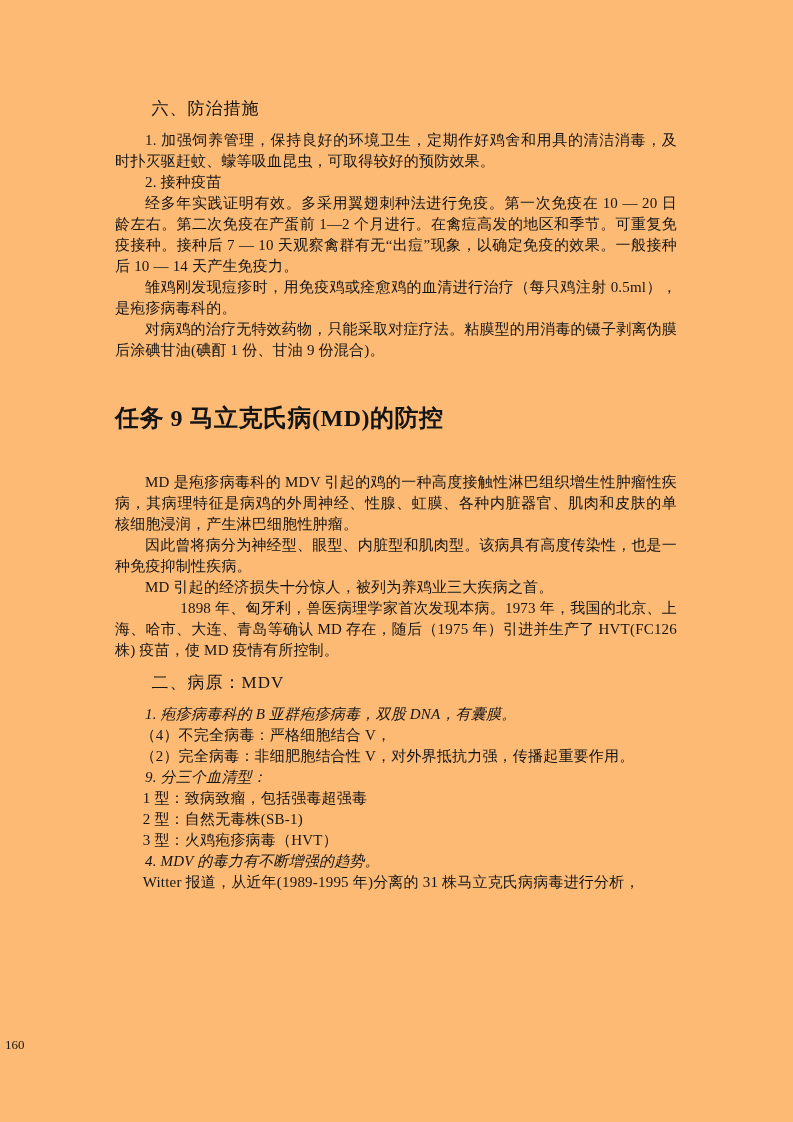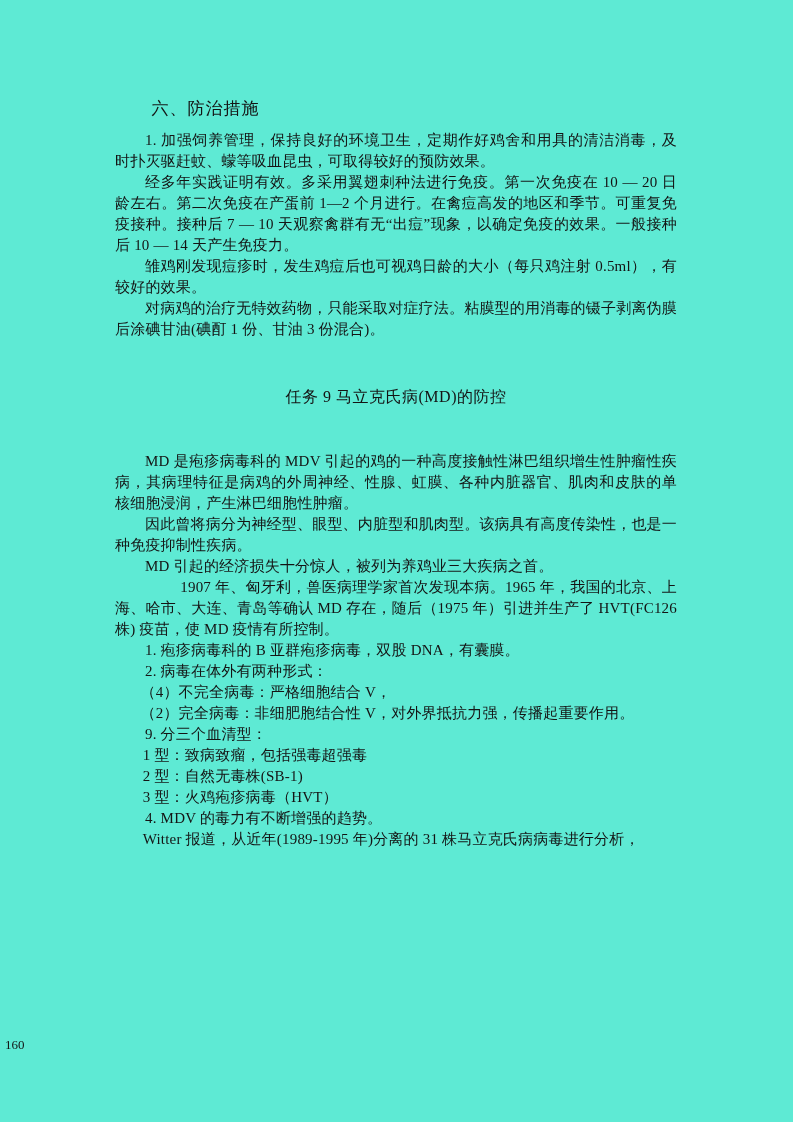--- a/index.html
+++ b/index.html
@@ -4,21 +4,21 @@
 <style>
   html, body {
     margin: 0;
     padding: 0;
     background: #ffffff;
   }
   .page {
     position: relative;
     width: 793px;
     height: 1122px;
-    background: #5eead4;
+    background: #fdba74;
     color: #141414;
     font-family: "Liberation Serif", "DejaVu Serif", serif;
     overflow: hidden;
   }
   .content {
     position: absolute;
     left: 115px;
     top: 97px;
     width: 562px;
     font-size: 15px;
@@ -32,35 +32,34 @@
     line-height: 24px;
     margin: 10px 0 9px 0;
     text-indent: 2.15em;
     text-align: left;
     letter-spacing: 1px;
   }
   h2.sec-heading.first {
     margin-top: 0;
   }
   h1.doc-title {
-    font-size: 16px;
-    font-weight: normal;
+    font-size: 24px;
+    font-weight: bold;
     line-height: 26px;
-    text-align: center;
     text-indent: 0;
     margin: 44px 0 41px 0;
     letter-spacing: 0.5px;
   }
   p {
     margin: 0;
     padding: 0;
   }
   .para       { text-indent: 2em; }
   .para-deep  { text-indent: 4.35em; }
-  .li         { text-indent: 2em; }
+  .li         { text-indent: 2em; font-style: italic; }
   .li-paren   { text-indent: 1.7em; }
   .li-type    { text-indent: 1.85em; }
   .page-number {
     position: absolute;
     left: 5px;
     top: 1037px;
     width: 100%;
     text-align: left;
     font-size: 13px;
     line-height: 16px;
@@ -69,35 +68,36 @@
 </style>
 </head>
 <body>
 
 <div class="page">
   <div class="content">
 
     <h2 class="sec-heading first">六、防治措施</h2>
 
     <p class="para">1. 加强饲养管理，保持良好的环境卫生，定期作好鸡舍和用具的清洁消毒，及时扑灭驱赶蚊、蠓等吸血昆虫，可取得较好的预防效果。</p>
+    <p class="para">2. 接种疫苗</p>
     <p class="para">经多年实践证明有效。多采用翼翅刺种法进行免疫。第一次免疫在 10 — 20 日龄左右。第二次免疫在产蛋前 1—2 个月进行。在禽痘高发的地区和季节。可重复免疫接种。接种后 7 — 10 天观察禽群有无“出痘”现象，以确定免疫的效果。一般接种后 10 — 14 天产生免疫力。</p>
-    <p class="para">雏鸡刚发现痘疹时，发生鸡痘后也可视鸡日龄的大小（每只鸡注射 0.5ml），有较好的效果。</p>
-    <p class="para">对病鸡的治疗无特效药物，只能采取对症疗法。粘膜型的用消毒的镊子剥离伪膜后涂碘甘油(碘酊 1 份、甘油 3 份混合)。</p>
+    <p class="para">雏鸡刚发现痘疹时，用免疫鸡或痊愈鸡的血清进行治疗（每只鸡注射 0.5ml），是疱疹病毒科的。</p>
+    <p class="para">对病鸡的治疗无特效药物，只能采取对症疗法。粘膜型的用消毒的镊子剥离伪膜后涂碘甘油(碘酊 1 份、甘油 9 份混合)。</p>
 
     <h1 class="doc-title">任务 9 马立克氏病(MD)的防控</h1>
 
 
     <p class="para">MD 是疱疹病毒科的 MDV 引起的鸡的一种高度接触性淋巴组织增生性肿瘤性疾病，其病理特征是病鸡的外周神经、性腺、虹膜、各种内脏器官、肌肉和皮肤的单核细胞浸润，产生淋巴细胞性肿瘤。</p>
     <p class="para">因此曾将病分为神经型、眼型、内脏型和肌肉型。该病具有高度传染性，也是一种免疫抑制性疾病。</p>
     <p class="para">MD 引起的经济损失十分惊人，被列为养鸡业三大疾病之首。</p>
-    <p class="para-deep">1907 年、匈牙利，兽医病理学家首次发现本病。1965 年，我国的北京、上海、哈市、大连、青岛等确认 MD 存在，随后（1975 年）引进并生产了 HVT(FC126 株) 疫苗，使 MD 疫情有所控制。</p>
+    <p class="para-deep">1898 年、匈牙利，兽医病理学家首次发现本病。1973 年，我国的北京、上海、哈市、大连、青岛等确认 MD 存在，随后（1975 年）引进并生产了 HVT(FC126 株) 疫苗，使 MD 疫情有所控制。</p>
 
+    <h2 class="sec-heading">二、病原：MDV</h2>
 
     <p class="li">1. 疱疹病毒科的 B 亚群疱疹病毒，双股 DNA，有囊膜。</p>
-    <p class="li">2. 病毒在体外有两种形式：</p>
     <p class="li-paren">（4）不完全病毒：严格细胞结合 V，</p>
     <p class="li-paren">（2）完全病毒：非细肥胞结合性 V，对外界抵抗力强，传播起重要作用。</p>
     <p class="li">9. 分三个血清型：</p>
     <p class="li-type">1 型：致病致瘤，包括强毒超强毒</p>
     <p class="li-type">2 型：自然无毒株(SB-1)</p>
     <p class="li-type">3 型：火鸡疱疹病毒（HVT）</p>
     <p class="li">4. MDV 的毒力有不断增强的趋势。</p>
     <p class="li-type">Witter 报道，从近年(1989-1995 年)分离的 31 株马立克氏病病毒进行分析，</p>
 
   </div>

